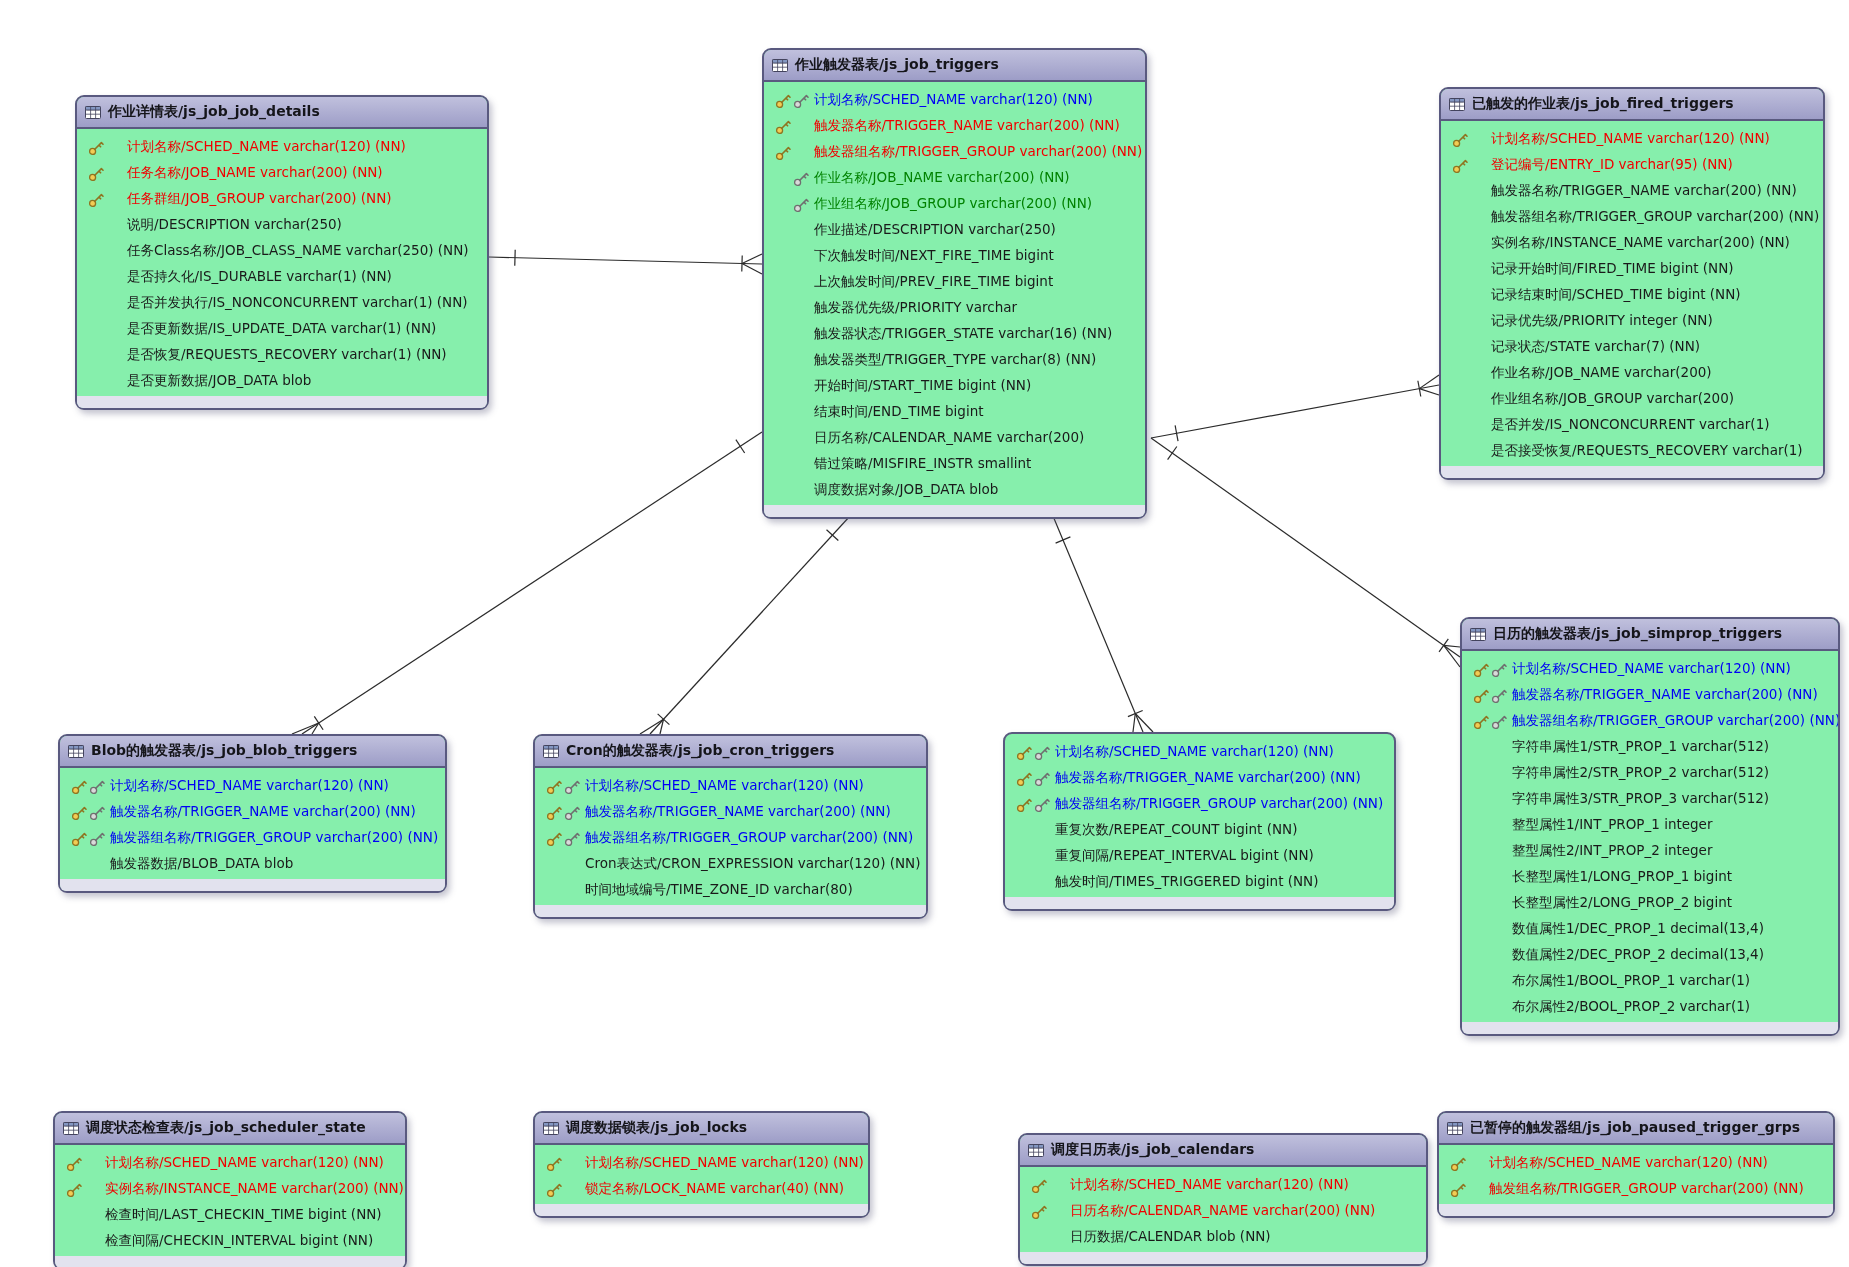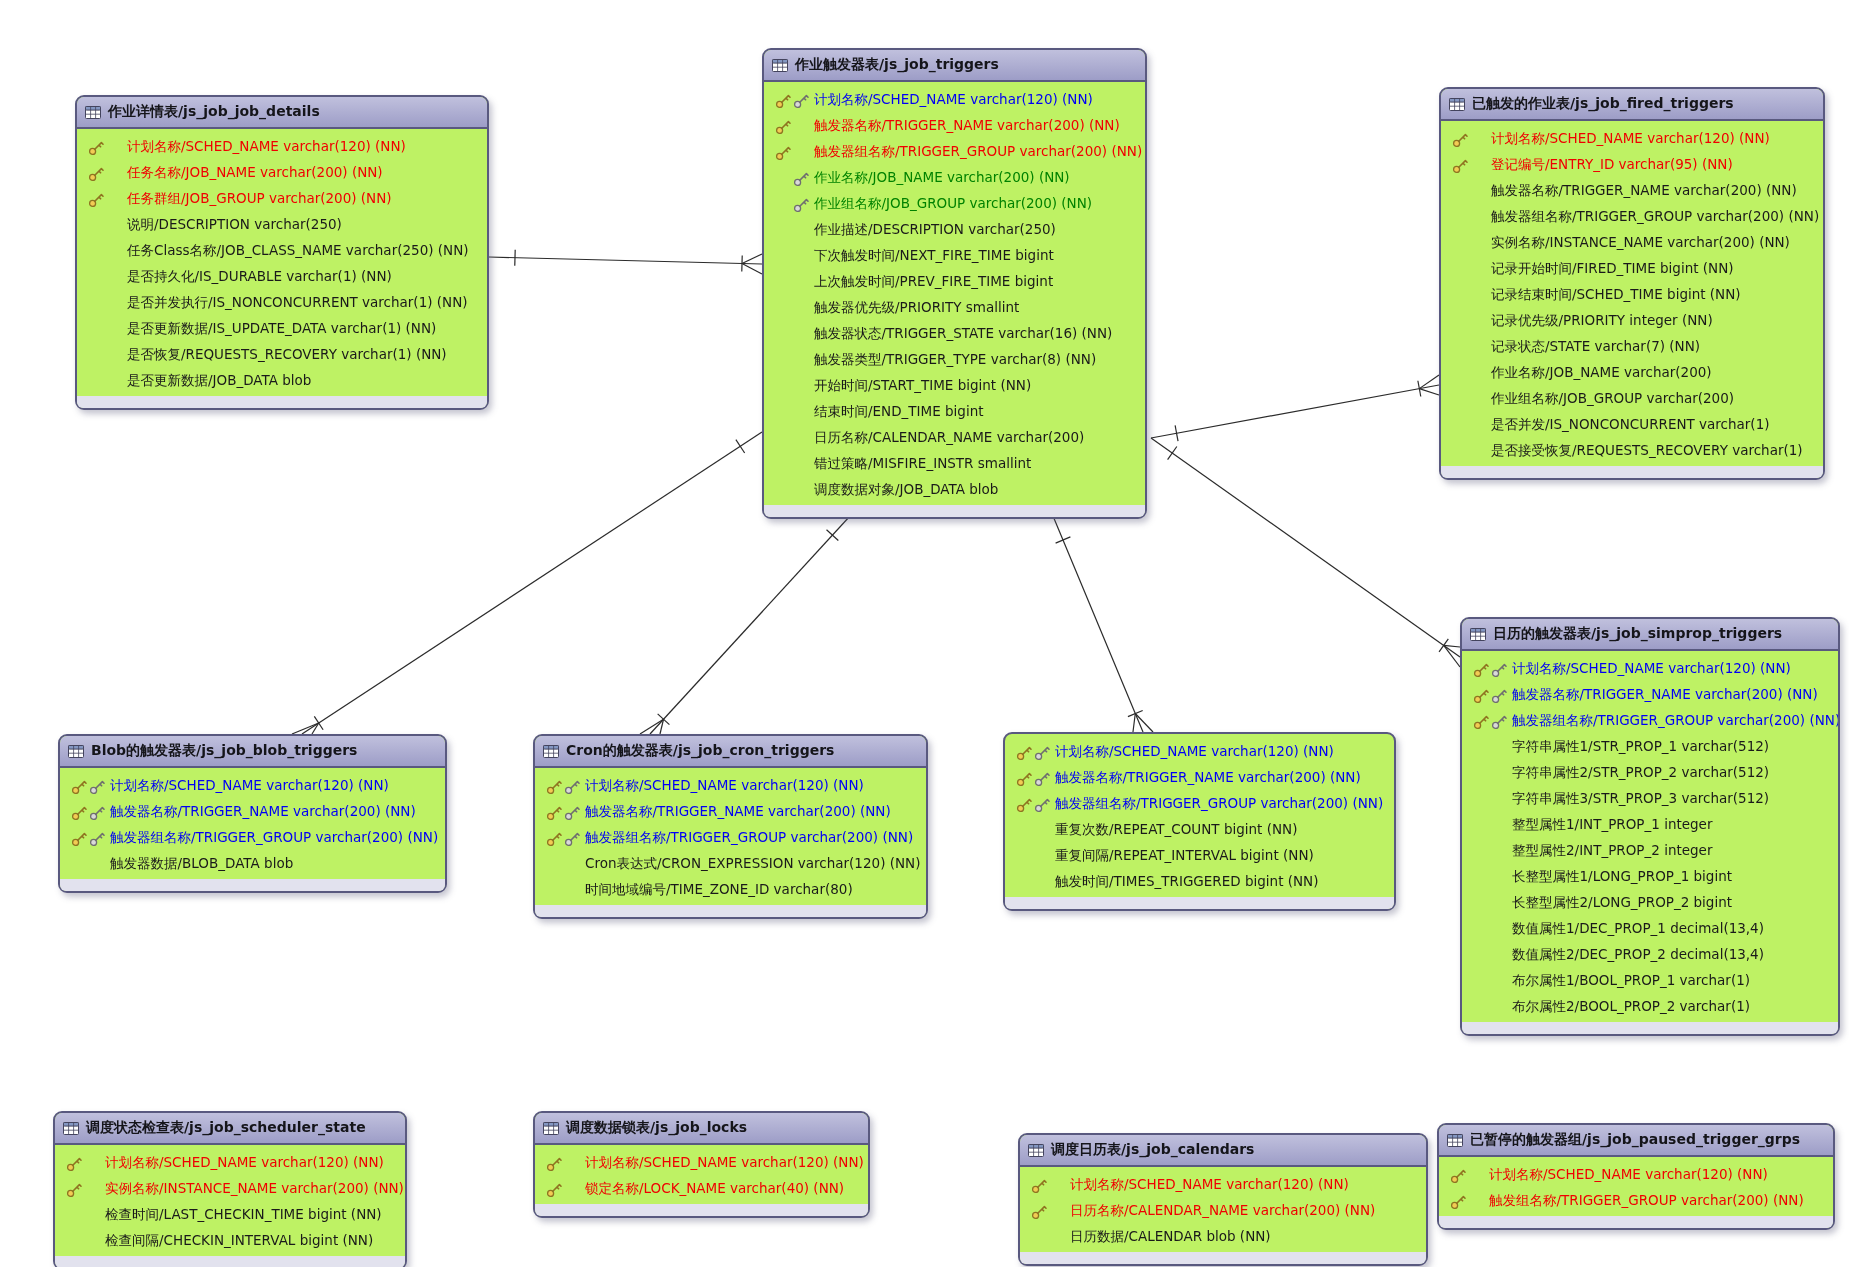--- a/index.html
+++ b/index.html
@@ -3,21 +3,21 @@
 <meta charset="utf-8">
 <style>
   html,body{margin:0;padding:0;background:#ffffff;}
   body{font-family:"DejaVu Sans","Liberation Sans",sans-serif;}
   #canvas{position:relative;width:1849px;height:1267px;background:#ffffff;overflow:hidden;}
   #wires{position:absolute;left:0;top:0;width:1849px;height:1267px;}
 
   .table-card{
     position:absolute;
     box-sizing:border-box;
-    background:#bef264;
+    background:#86efac;
     border:2px solid #59597f;
     border-radius:9px;
     box-shadow:3px 4px 6px rgba(90,90,120,0.35);
   }
   .table-header{
     height:30px;
     display:flex;align-items:center;gap:7px;
     padding:0 8px;
     background:linear-gradient(#c0c0dd,#9d9dc7);
     border-bottom:2px solid #59597f;
@@ -160,21 +160,21 @@
               <circle cx="4.6" cy="11.4" r="3" fill="#d9d9d9" stroke="#6f6f6f" stroke-width="1.3"></circle>
               <path d="M6.8 9.2 L13.4 2.6 M13.4 2.6 L15 4.2 M10.9 5.1 L12.6 6.8" fill="none" stroke="#6f6f6f" stroke-width="1.6" stroke-linecap="round"></path>
             </svg></span><span>作业名称/JOB_NAME varchar(200) (NN)</span></div>
         <div class="row c-green"><span class="key2"><svg width="16" height="16" viewBox="0 0 16 16">
               <circle cx="4.6" cy="11.4" r="3" fill="#d9d9d9" stroke="#6f6f6f" stroke-width="1.3"></circle>
               <path d="M6.8 9.2 L13.4 2.6 M13.4 2.6 L15 4.2 M10.9 5.1 L12.6 6.8" fill="none" stroke="#6f6f6f" stroke-width="1.6" stroke-linecap="round"></path>
             </svg></span><span>作业组名称/JOB_GROUP varchar(200) (NN)</span></div>
         <div class="row c-black"><span>作业描述/DESCRIPTION varchar(250)</span></div>
         <div class="row c-black"><span>下次触发时间/NEXT_FIRE_TIME bigint</span></div>
         <div class="row c-black"><span>上次触发时间/PREV_FIRE_TIME bigint</span></div>
-        <div class="row c-black"><span>触发器优先级/PRIORITY smallint</span></div>
+        <div class="row c-black"><span>触发器优先级/PRIORITY varchar</span></div>
         <div class="row c-black"><span>触发器状态/TRIGGER_STATE varchar(16) (NN)</span></div>
         <div class="row c-black"><span>触发器类型/TRIGGER_TYPE varchar(8) (NN)</span></div>
         <div class="row c-black"><span>开始时间/START_TIME bigint (NN)</span></div>
         <div class="row c-black"><span>结束时间/END_TIME bigint</span></div>
         <div class="row c-black"><span>日历名称/CALENDAR_NAME varchar(200)</span></div>
         <div class="row c-black"><span>错过策略/MISFIRE_INSTR smallint</span></div>
         <div class="row c-black"><span>调度数据对象/JOB_DATA blob</span></div>
       </div>
       <div class="table-footer"></div>
     </div>
@@ -442,21 +442,21 @@
               <path d="M6.8 9.2 L13.4 2.6 M13.4 2.6 L15 4.2 M10.9 5.1 L12.6 6.8" fill="none" stroke="#8f7420" stroke-width="1.6" stroke-linecap="round"></path>
             </svg></span><span>计划名称/SCHED_NAME varchar(120) (NN)</span></div>
         <div class="row c-red"><span class="key1"><svg width="16" height="16" viewBox="0 0 16 16">
               <circle cx="4.6" cy="11.4" r="3" fill="#f2cc54" stroke="#8f7420" stroke-width="1.3"></circle>
               <path d="M6.8 9.2 L13.4 2.6 M13.4 2.6 L15 4.2 M10.9 5.1 L12.6 6.8" fill="none" stroke="#8f7420" stroke-width="1.6" stroke-linecap="round"></path>
             </svg></span><span>日历名称/CALENDAR_NAME varchar(200) (NN)</span></div>
         <div class="row c-black"><span>日历数据/CALENDAR blob (NN)</span></div>
       </div>
       <div class="table-footer"></div>
     </div>
-    <div class="table-card" style="left: 1437px; top: 1111px; width: 398px; margin-top: 12px;">
+    <div class="table-card" style="left: 1437px; top: 1111px; width: 398px;">
       <div class="table-header">
         <span class="tbl-icon">
           <svg width="16" height="13" viewBox="0 0 16 13">
             <rect x="0.5" y="0.5" width="15" height="12" rx="1" fill="#ffffff" stroke="#44445e"></rect>
             <rect x="0.5" y="0.5" width="15" height="3.6" rx="1" fill="#8497c2" stroke="#44445e"></rect>
             <line x1="5.6" y1="0.5" x2="5.6" y2="12.5" stroke="#44445e" stroke-width="0.8"></line>
             <line x1="10.6" y1="0.5" x2="10.6" y2="12.5" stroke="#44445e" stroke-width="0.8"></line>
             <line x1="0.5" y1="8.2" x2="15.5" y2="8.2" stroke="#44445e" stroke-width="0.8"></line>
           </svg>
         </span>

